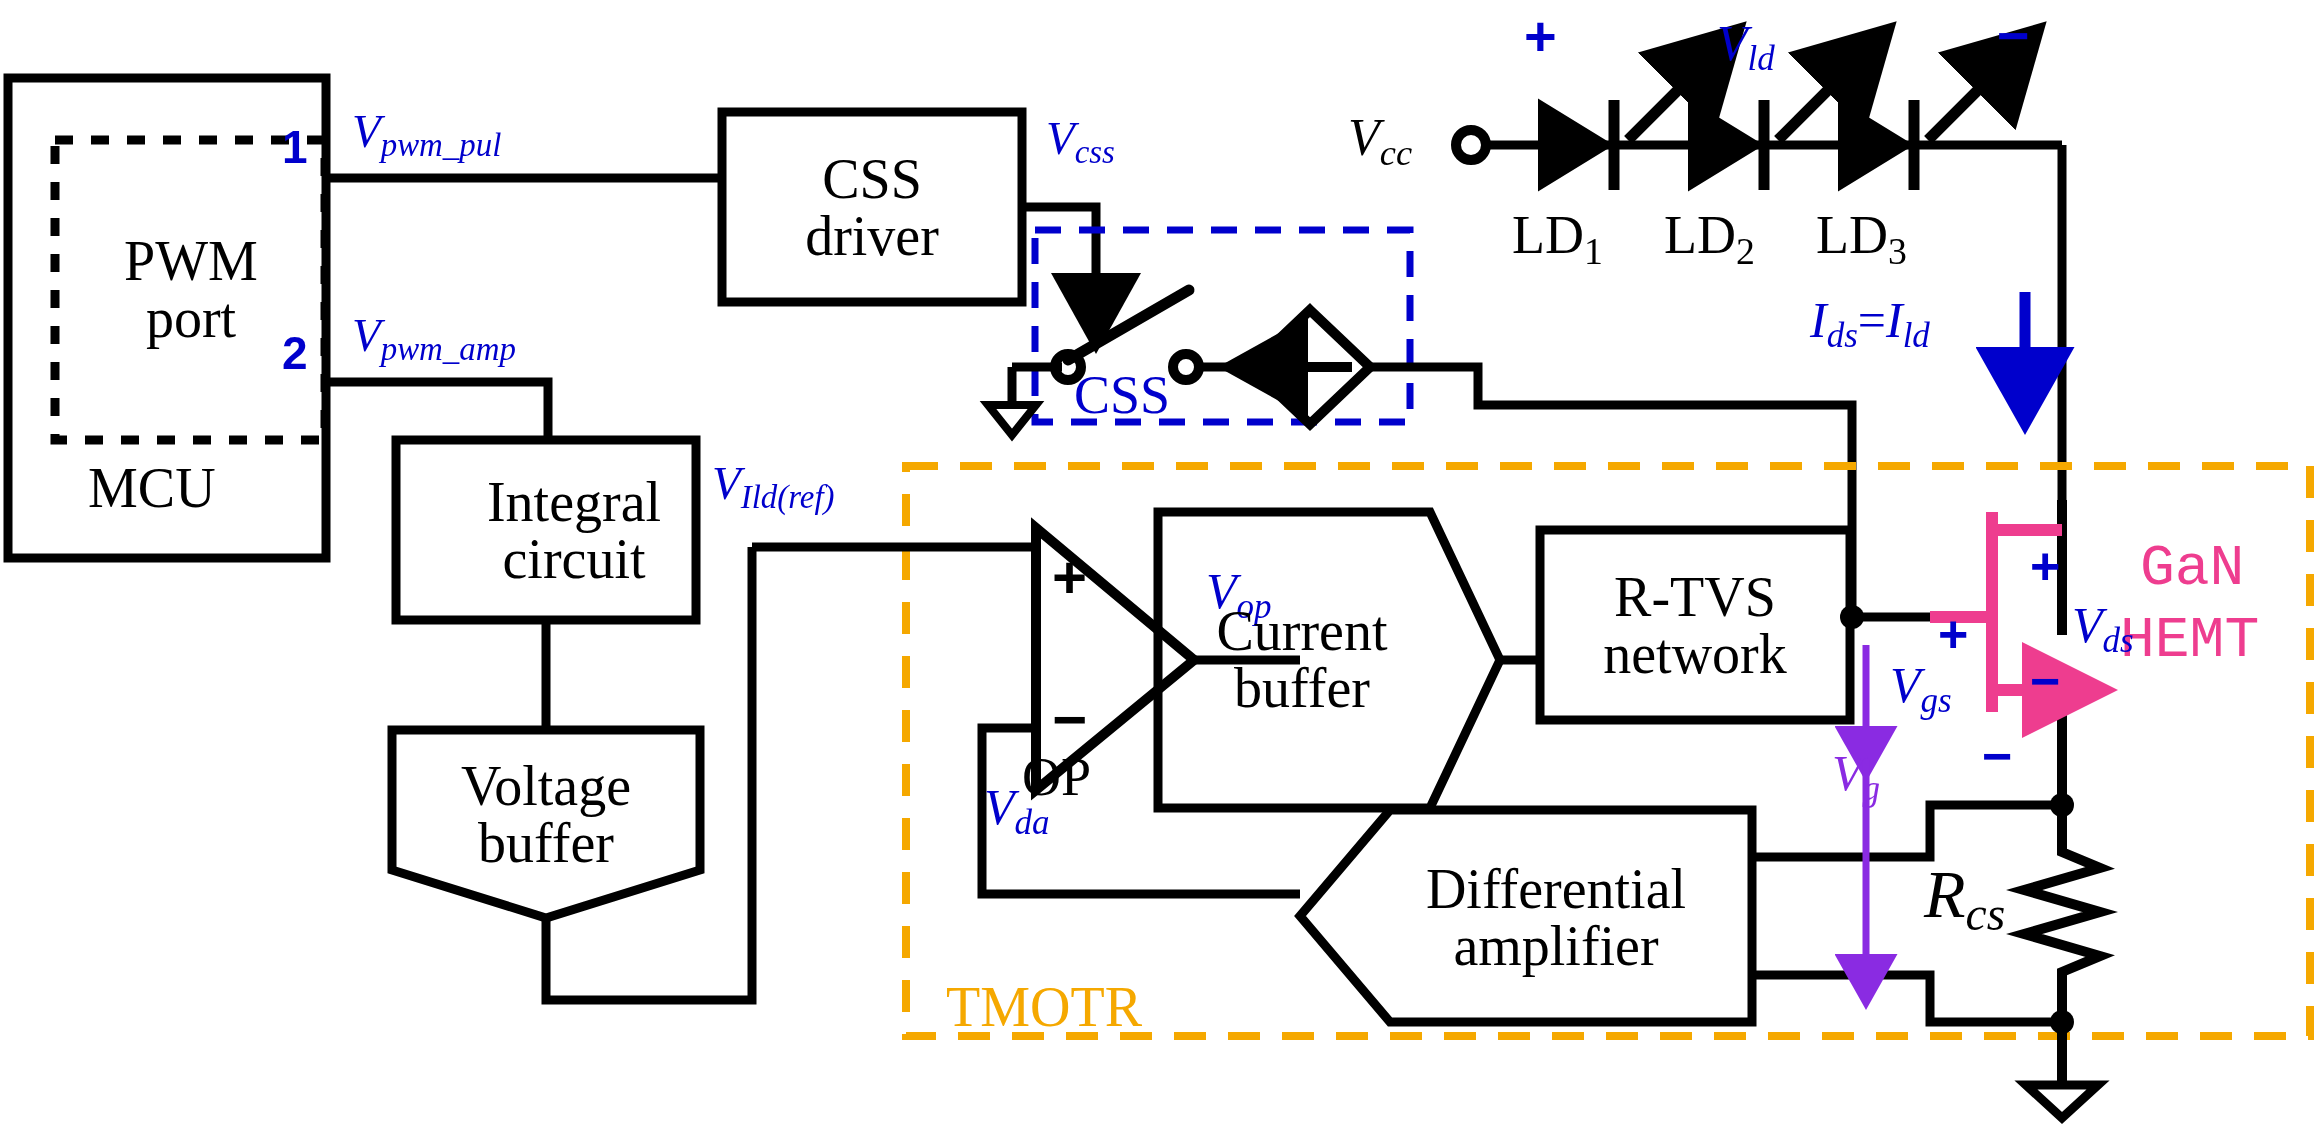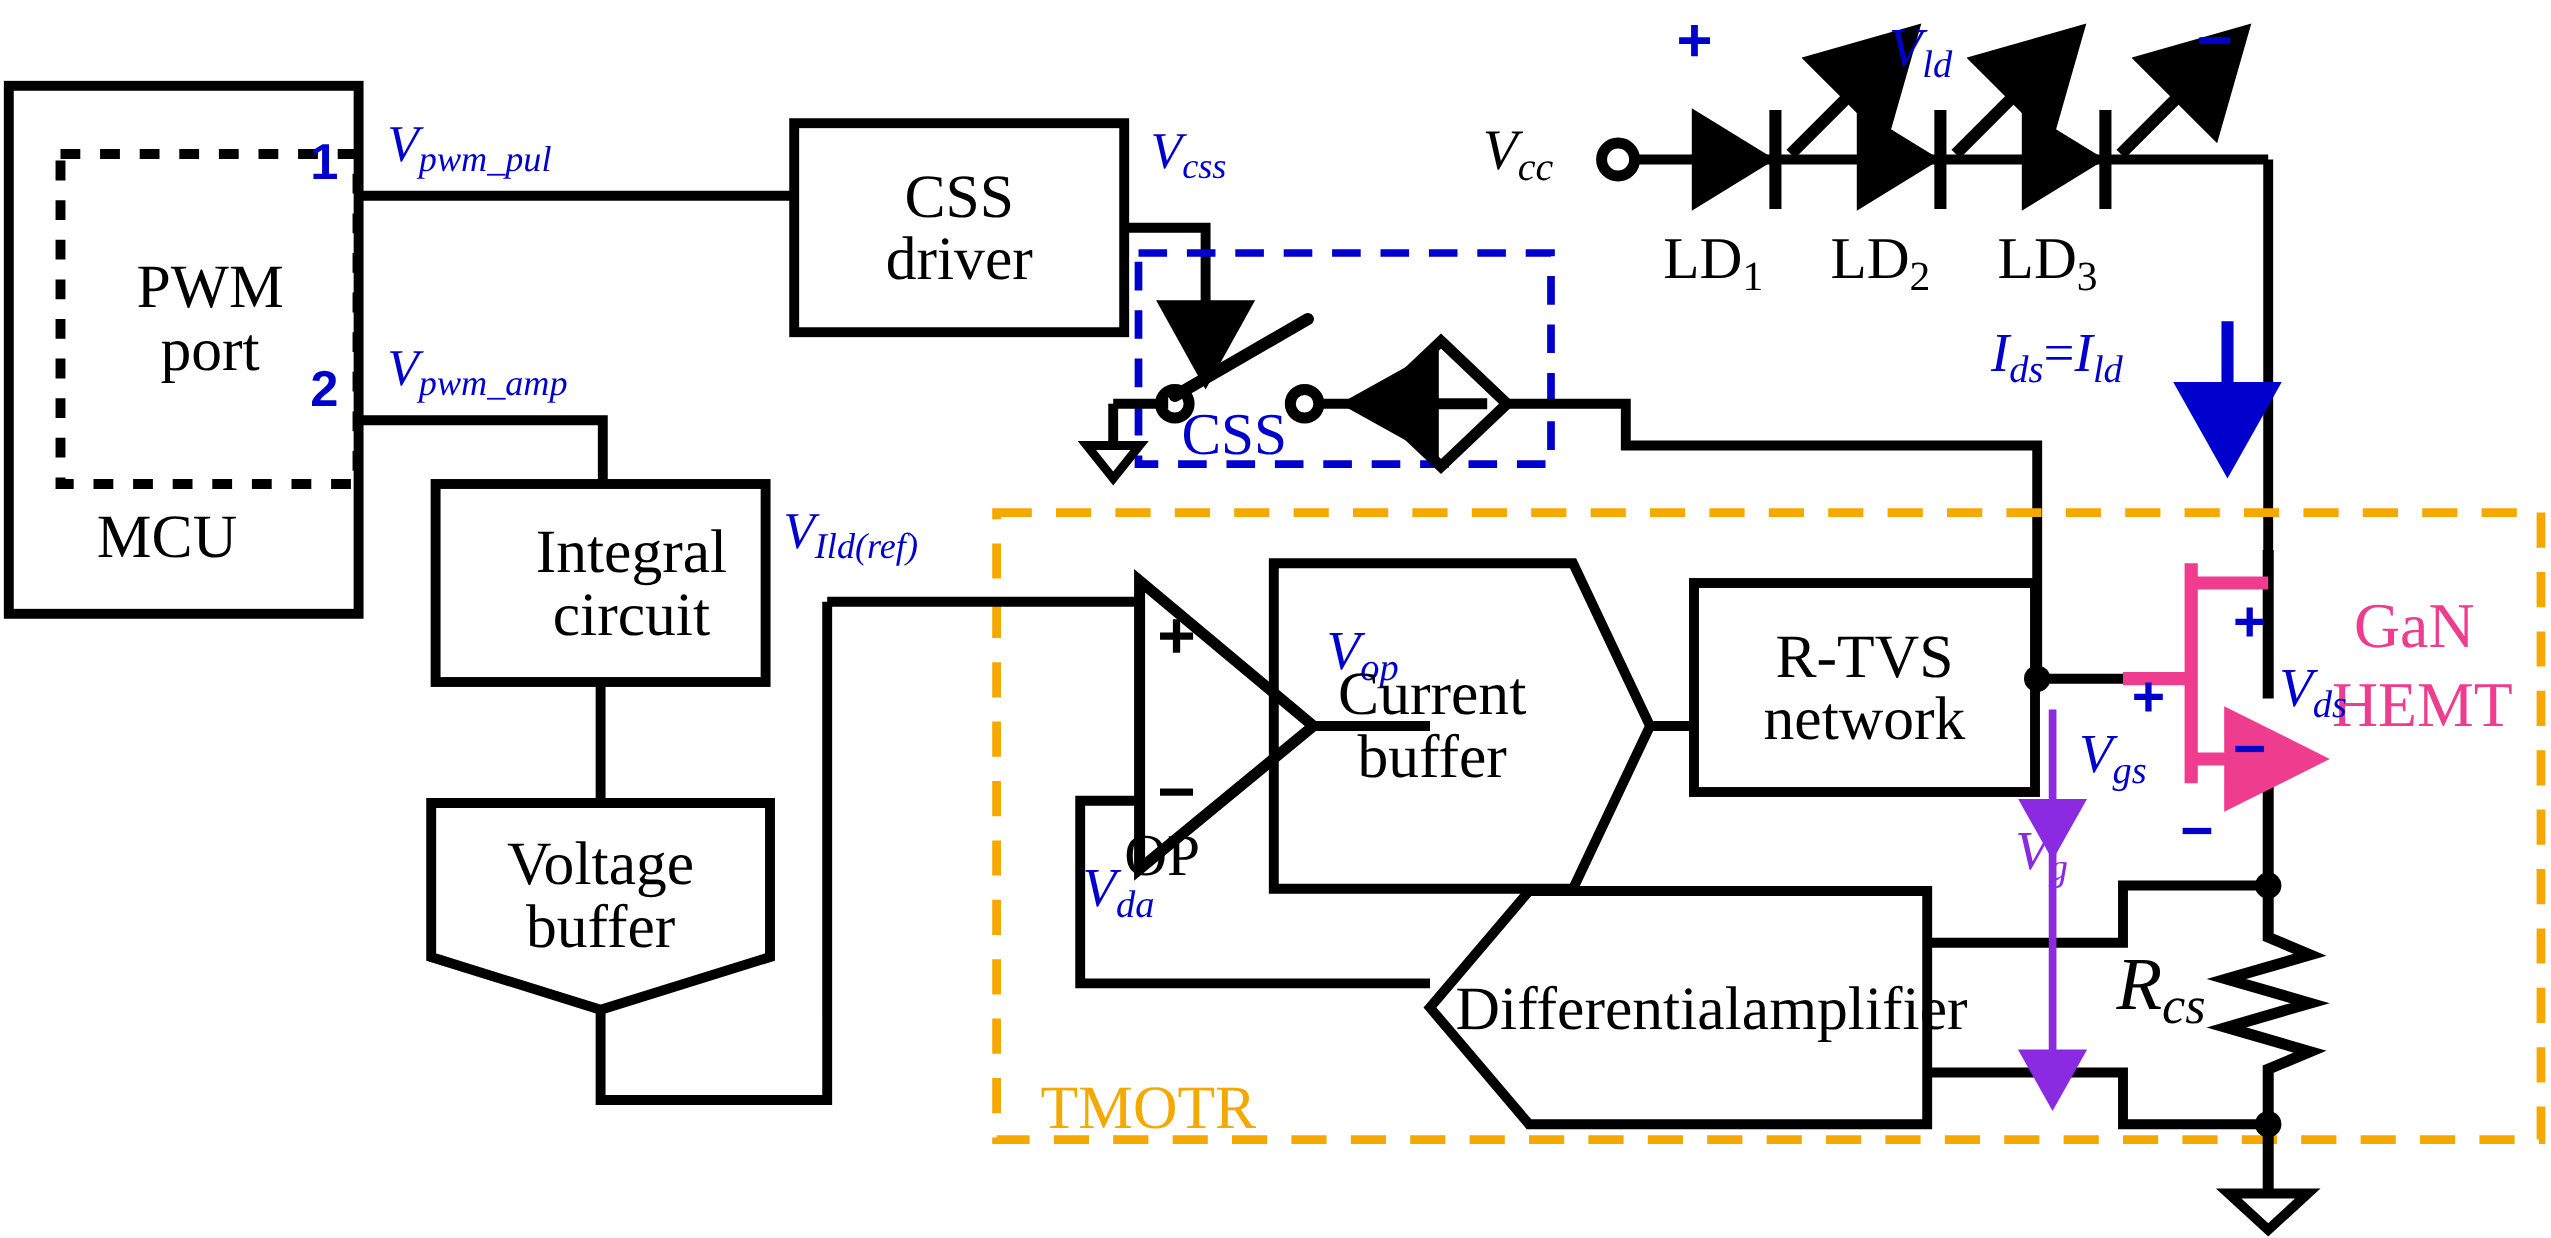--- a/index.html
+++ b/index.html
@@ -8,21 +8,21 @@
   #svg{position:absolute;left:0;top:0;width:2319px;height:1125px;}
   .lbl{position:absolute;white-space:nowrap;line-height:1;}
   .blk{position:absolute;display:flex;align-items:center;justify-content:center;
        text-align:center;line-height:1.02;color:#000;}
   .blkt{font-family:"Liberation Serif",serif;font-size:56px;}
   .italblue{color:#0000CC;font-style:italic;font-family:"Liberation Serif",serif;}
   .sub{font-size:0.70em;font-style:italic;vertical-align:-0.28em;display:inline-block;}
   .supnum{font-size:0.70em;vertical-align:-0.28em;display:inline-block;}
   .pinnum{color:#0000CC;font-weight:bold;font-family:"Liberation Sans",sans-serif;font-size:46px;}
   .pm{color:#0000CC;font-weight:bold;font-family:"Liberation Sans",sans-serif;}
-  .pink{color:#EE3D8F;font-family:Liberation Serif, serif;}
+  .pink{color:#EE3D8F;font-family:Liberation Mono, monospace;}
   .amber{color:#F5A800;font-family:"Liberation Serif",serif;}
   .purple{color:#8A2BE2;font-style:italic;font-family:"Liberation Serif",serif;}
   .blueplain{color:#0000CC;font-family:"Liberation Serif",serif;}
 </style>
 </head>
 <body>
 
 <div id="root">
 
   <svg id="svg" viewBox="0 0 2319 1125">
@@ -225,21 +225,21 @@
 
   <div class="blk blkt" style="left:1544px;top:536px;width:302px;height:180px;flex-direction:column;">
     <span>R-TVS</span>
     <span>network</span>
   </div>
 
   <div class="lbl italblue" style="left:984px;top:782px;font-size:50px;">
     <span>V</span><span class="sub">da</span>
   </div>
 
-  <div class="blk blkt" style="left:1356px;top:820px;width:400px;height:196px;align-items:center;">
+  <div class="blk blkt" style="left:1356px;top:820px;width:400px;height:196px;flex-direction:column;align-items:center;">
     <span>Differential</span>
     <span>amplifier</span>
   </div>
 
   <div class="lbl amber" style="left:946px;top:945px;font-size:56px;margin-top:34px;">TMOTR</div>
 
   <div class="lbl pink" style="left:2140px;top:540px;font-size:58px;">GaN</div>
   <div class="lbl pink" style="left:2120px;top:612px;font-size:58px;">HEMT</div>
 
   <div class="lbl pm" style="left:2030px;top:540px;font-size:52px;">+</div>

